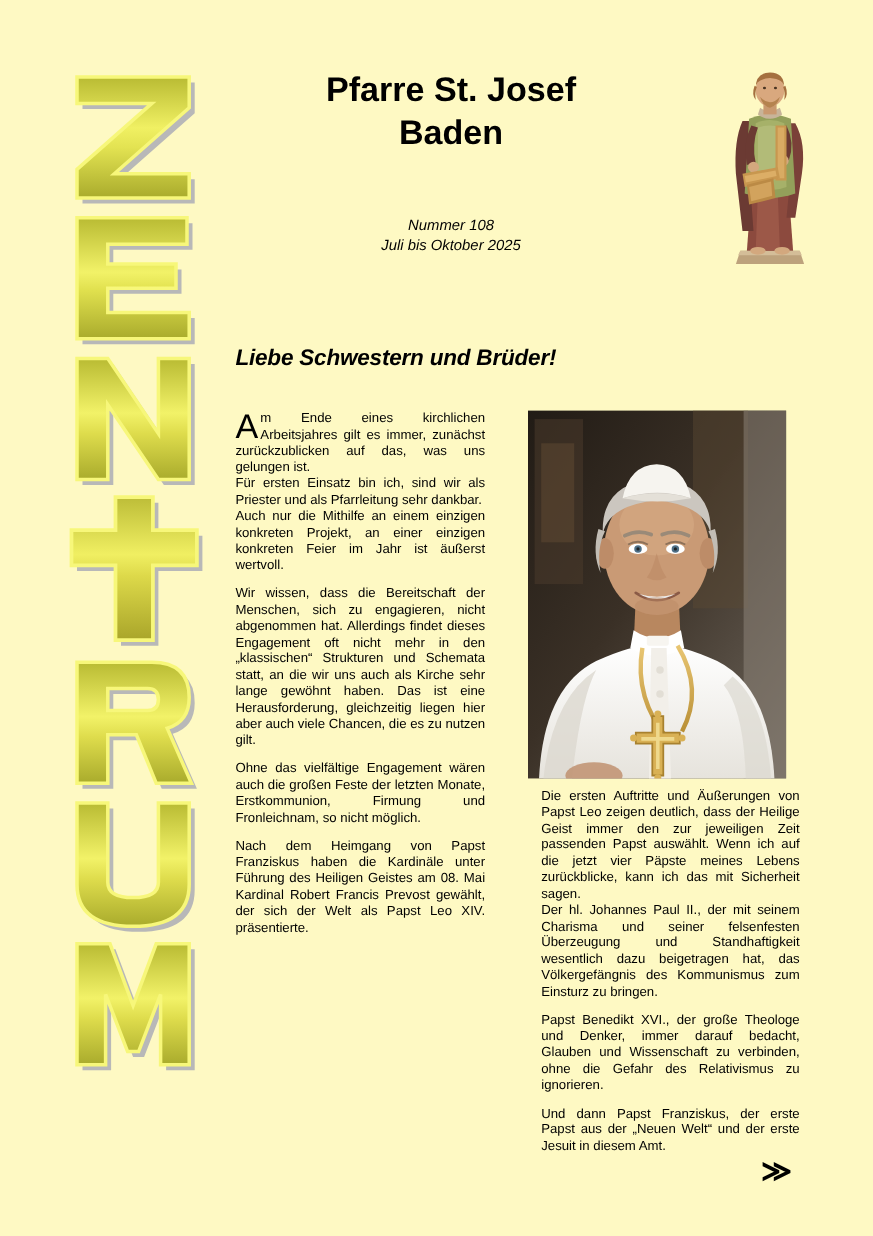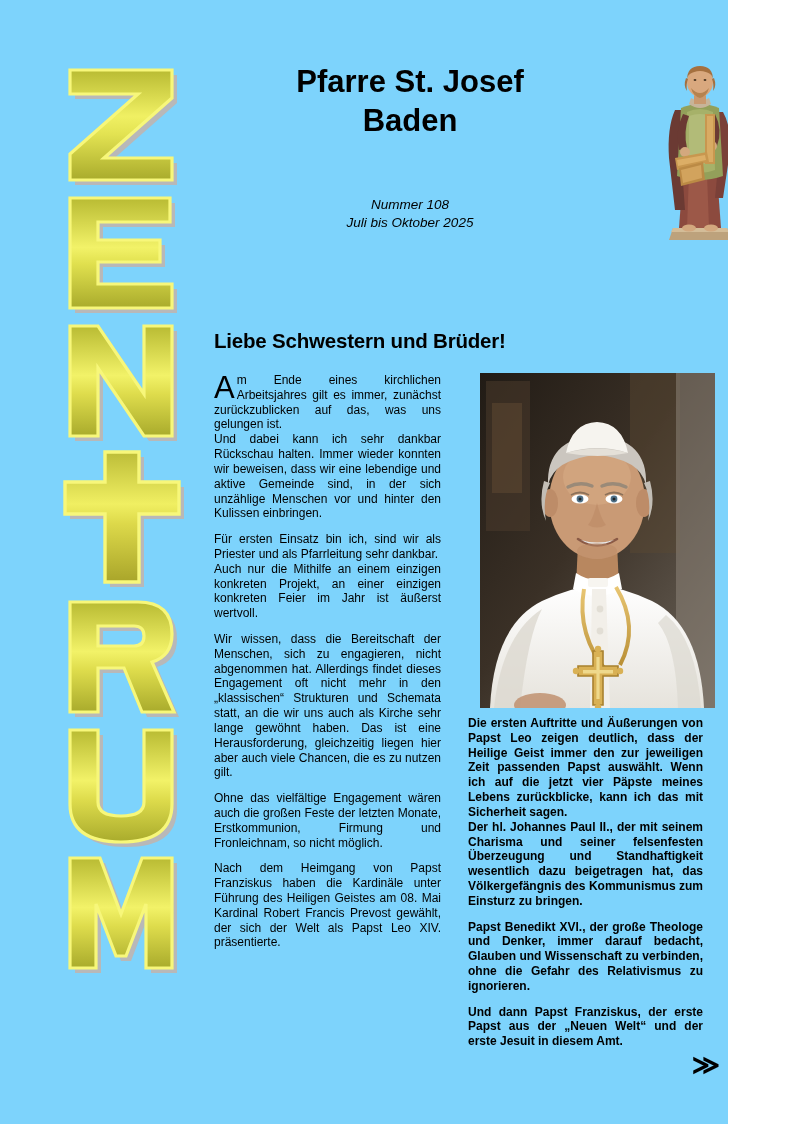--- a/index.html
+++ b/index.html
@@ -6,23 +6,23 @@
     margin: 0;
     padding: 0;
     background: #ffffff;
   }
   body {
     font-family: "Liberation Sans", sans-serif;
     color: #000000;
   }
   #page {
     position: relative;
-    width: 728px;
+    width: 794px;
     height: 1124px;
-    background: #7dd3fc;
+    background: #fef9c3;
     overflow: hidden;
   }
 
   
   #logo-column {
     position: absolute;
     left: 52px;
     top: 58px;
     width: 140px;
     height: 1012px;
@@ -88,46 +88,46 @@
     top: 58px;
     width: 110px;
     height: 190px;
   }
   #statue svg { display: block; width: 110px; height: 190px; }
 
   
   #greeting {
     position: absolute;
     left: 214px;
-    top: 329px;
+    top: 314px;
     width: 400px;
     font-size: 20.5px;
     font-weight: bold;
     letter-spacing: -0.2px;
+    font-style: italic;
   }
 
   
   .col {
     position: absolute;
     font-size: 12px;
     line-height: 1.235;
     text-align: justify;
     text-justify: inter-word;
     hyphens: none;
   }
   #col-left {
     left: 214px;
     top: 373px;
     width: 227px;
   }
   #col-right-lower {
-    left: 468px;
+    left: 492px;
     top: 716px;
     width: 235px;
-    font-weight: bold;
   }
   .col p {
     margin: 0 0 11px 0;
   }
   .col p:last-child { margin-bottom: 16px; }
   .tight { margin-bottom: 0 !important; }
 
   
   #dropcap-para::first-letter {
     float: left;
@@ -351,21 +351,20 @@
       <path d="M32 102 L60 97 L61 102 L33 108 Z" fill="#dcae66"></path>
       <path d="M34 110 L58 104 L60 122 L36 128 Z" fill="#bb8a45"></path>
       <path d="M36 112 L56 107 L57 120 L38 125 Z" fill="#d2a35d"></path>
     </svg>
   </div>
 
   <div id="greeting">Liebe Schwestern und Brüder!</div>
 
   <div id="col-left" class="col">
     <p id="dropcap-para" class="tight">Am Ende eines kirchlichen Arbeitsjahres gilt es immer, zunächst zurückzublicken auf das, was uns gelungen ist.</p>
-    <p>Und dabei kann ich sehr dankbar Rückschau halten. Immer wieder konnten wir beweisen, dass wir eine lebendige und aktive Gemeinde sind, in der sich unzählige Menschen vor und hinter den Kulissen einbringen.</p>
     <p class="tight">Für ersten Einsatz bin ich, sind wir als Priester und als Pfarrleitung sehr dankbar.</p>
     <p>Auch nur die Mithilfe an einem einzigen konkreten Projekt, an einer einzigen konkreten Feier im Jahr ist äußerst wertvoll.</p>
     <p>Wir wissen, dass die Bereitschaft der Menschen, sich zu engagieren, nicht abgenommen hat. Allerdings findet dieses Engagement oft nicht mehr in den „klassischen“ Strukturen und Schemata statt, an die wir uns auch als Kirche sehr lange gewöhnt haben. Das ist eine Herausforderung, gleichzeitig liegen hier aber auch viele Chancen, die es zu nutzen gilt.</p>
     <p>Ohne das vielfältige Engagement wären auch die großen Feste der letzten Monate, Erstkommunion, Firmung und Fronleichnam, so nicht möglich.</p>
     <p>Nach dem Heimgang von Papst Franziskus haben die Kardinäle unter Führung des Heiligen Geistes am 08. Mai Kardinal Robert Francis Prevost gewählt, der sich der Welt als Papst Leo XIV. präsentierte.</p>
   </div>
 
   <div id="portrait">
     <svg viewBox="0 0 235 335" xmlns="http://www.w3.org/2000/svg">
       <defs>

